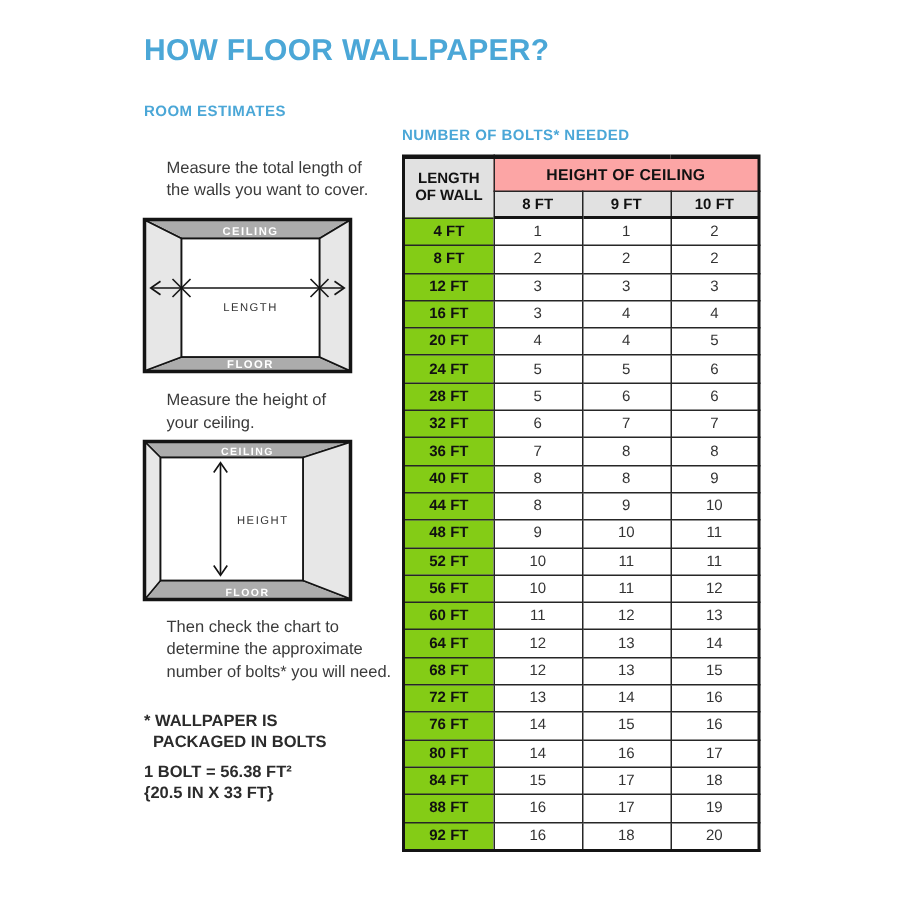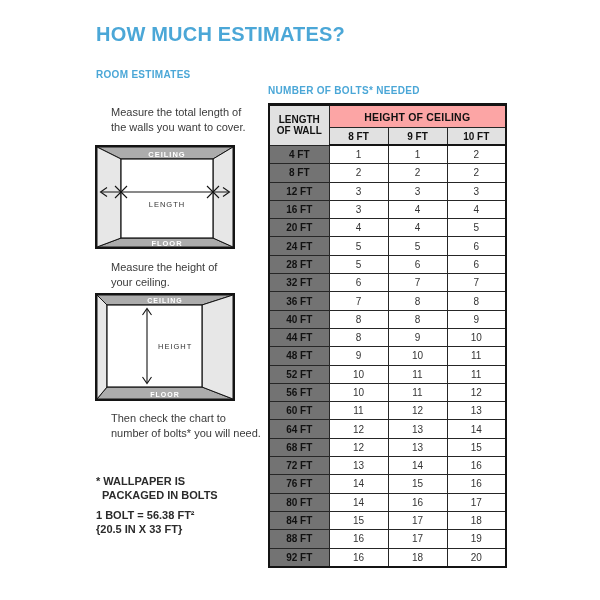--- a/index.html
+++ b/index.html
@@ -47,31 +47,31 @@
   }
   th.group{
     background:#fca5a5;border-bottom:2px solid #141414;height:21px;
     font-size:10.5px;font-weight:bold;color:#111;letter-spacing:.2px;
   }
   tr.subhead th{
     background:#E1E1E1;height:16px;border-bottom:2px solid #141414;
     font-size:10px;font-weight:bold;color:#111;
   }
   tbody th{
-    background:#737373;border-right:3px solid #141414;
+    background:#84cc16;border-right:3px solid #141414;
     font-size:10px;font-weight:bold;color:#111;height:17.3px;margin-left:40px;
   }
   tbody td{
     background:#ffffff;font-size:10px;color:#333;height:17.3px;
   }
 </style>
 </head>
 <body>
 
-<div class="abs page-title">HOW MUCH ESTIMATES?</div>
+<div class="abs page-title">HOW FLOOR WALLPAPER?</div>
 
 <div class="abs section-heading room-heading">ROOM ESTIMATES</div>
 <div class="abs section-heading table-heading">NUMBER OF BOLTS* NEEDED</div>
 
 <div class="abs para para1">
   <div>Measure the total length of</div>
   <div>the walls you want to cover.</div>
 </div>
 
 <svg class="abs diagram1" width="140" height="104" viewBox="0 0 140 104">
@@ -112,20 +112,21 @@
   <g stroke="#141414" stroke-width="1.1" fill="none">
     <line x1="52" y1="16" x2="52" y2="90"></line>
     <polyline points="47.5,22 52,15.5 56.5,22"></polyline>
     <polyline points="47.5,84 52,90.5 56.5,84"></polyline>
   </g>
   <text class="measure-label" x="63" y="56" text-anchor="start">HEIGHT</text>
 </svg>
 
 <div class="abs para para3">
   <div>Then check the chart to</div>
+  <div>determine the approximate</div>
   <div>number of bolts* you will need.</div>
 </div>
 
 <div class="abs note note1">
   <div>* WALLPAPER IS</div>
   <div>PACKAGED IN BOLTS</div>
 </div>
 
 <div class="abs note note2">
   <div>1 BOLT = 56.38 FT²</div>

